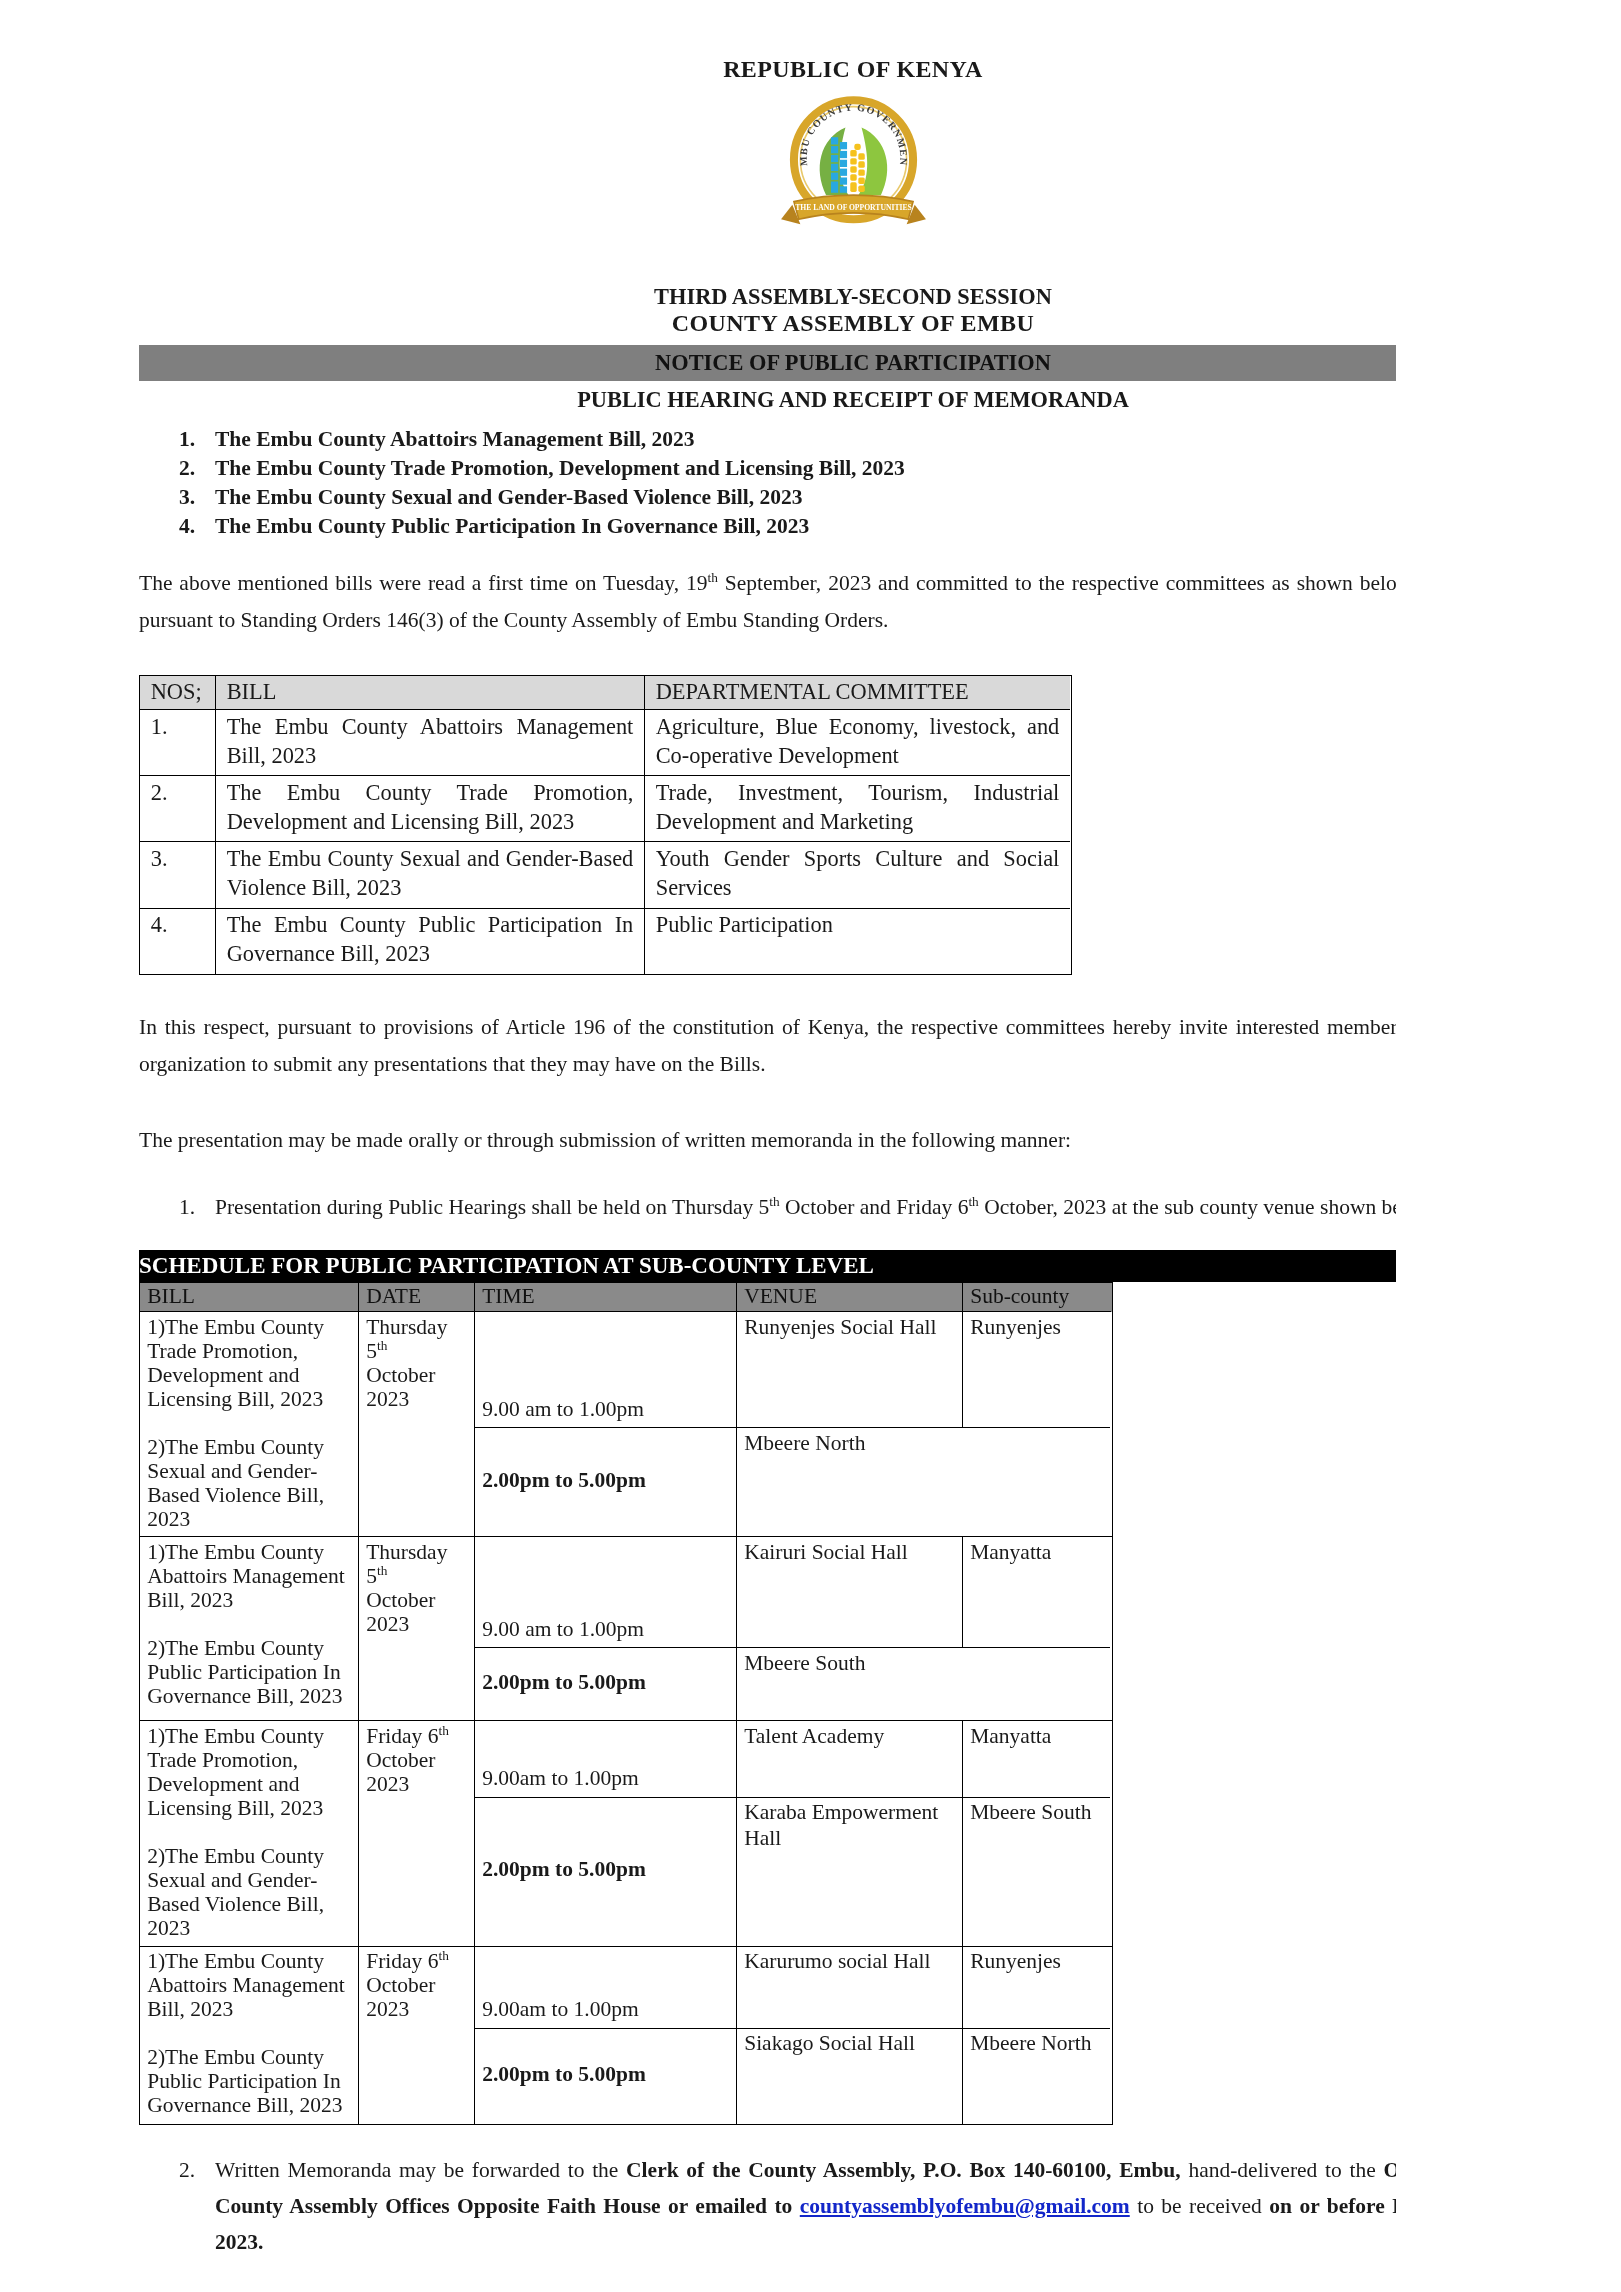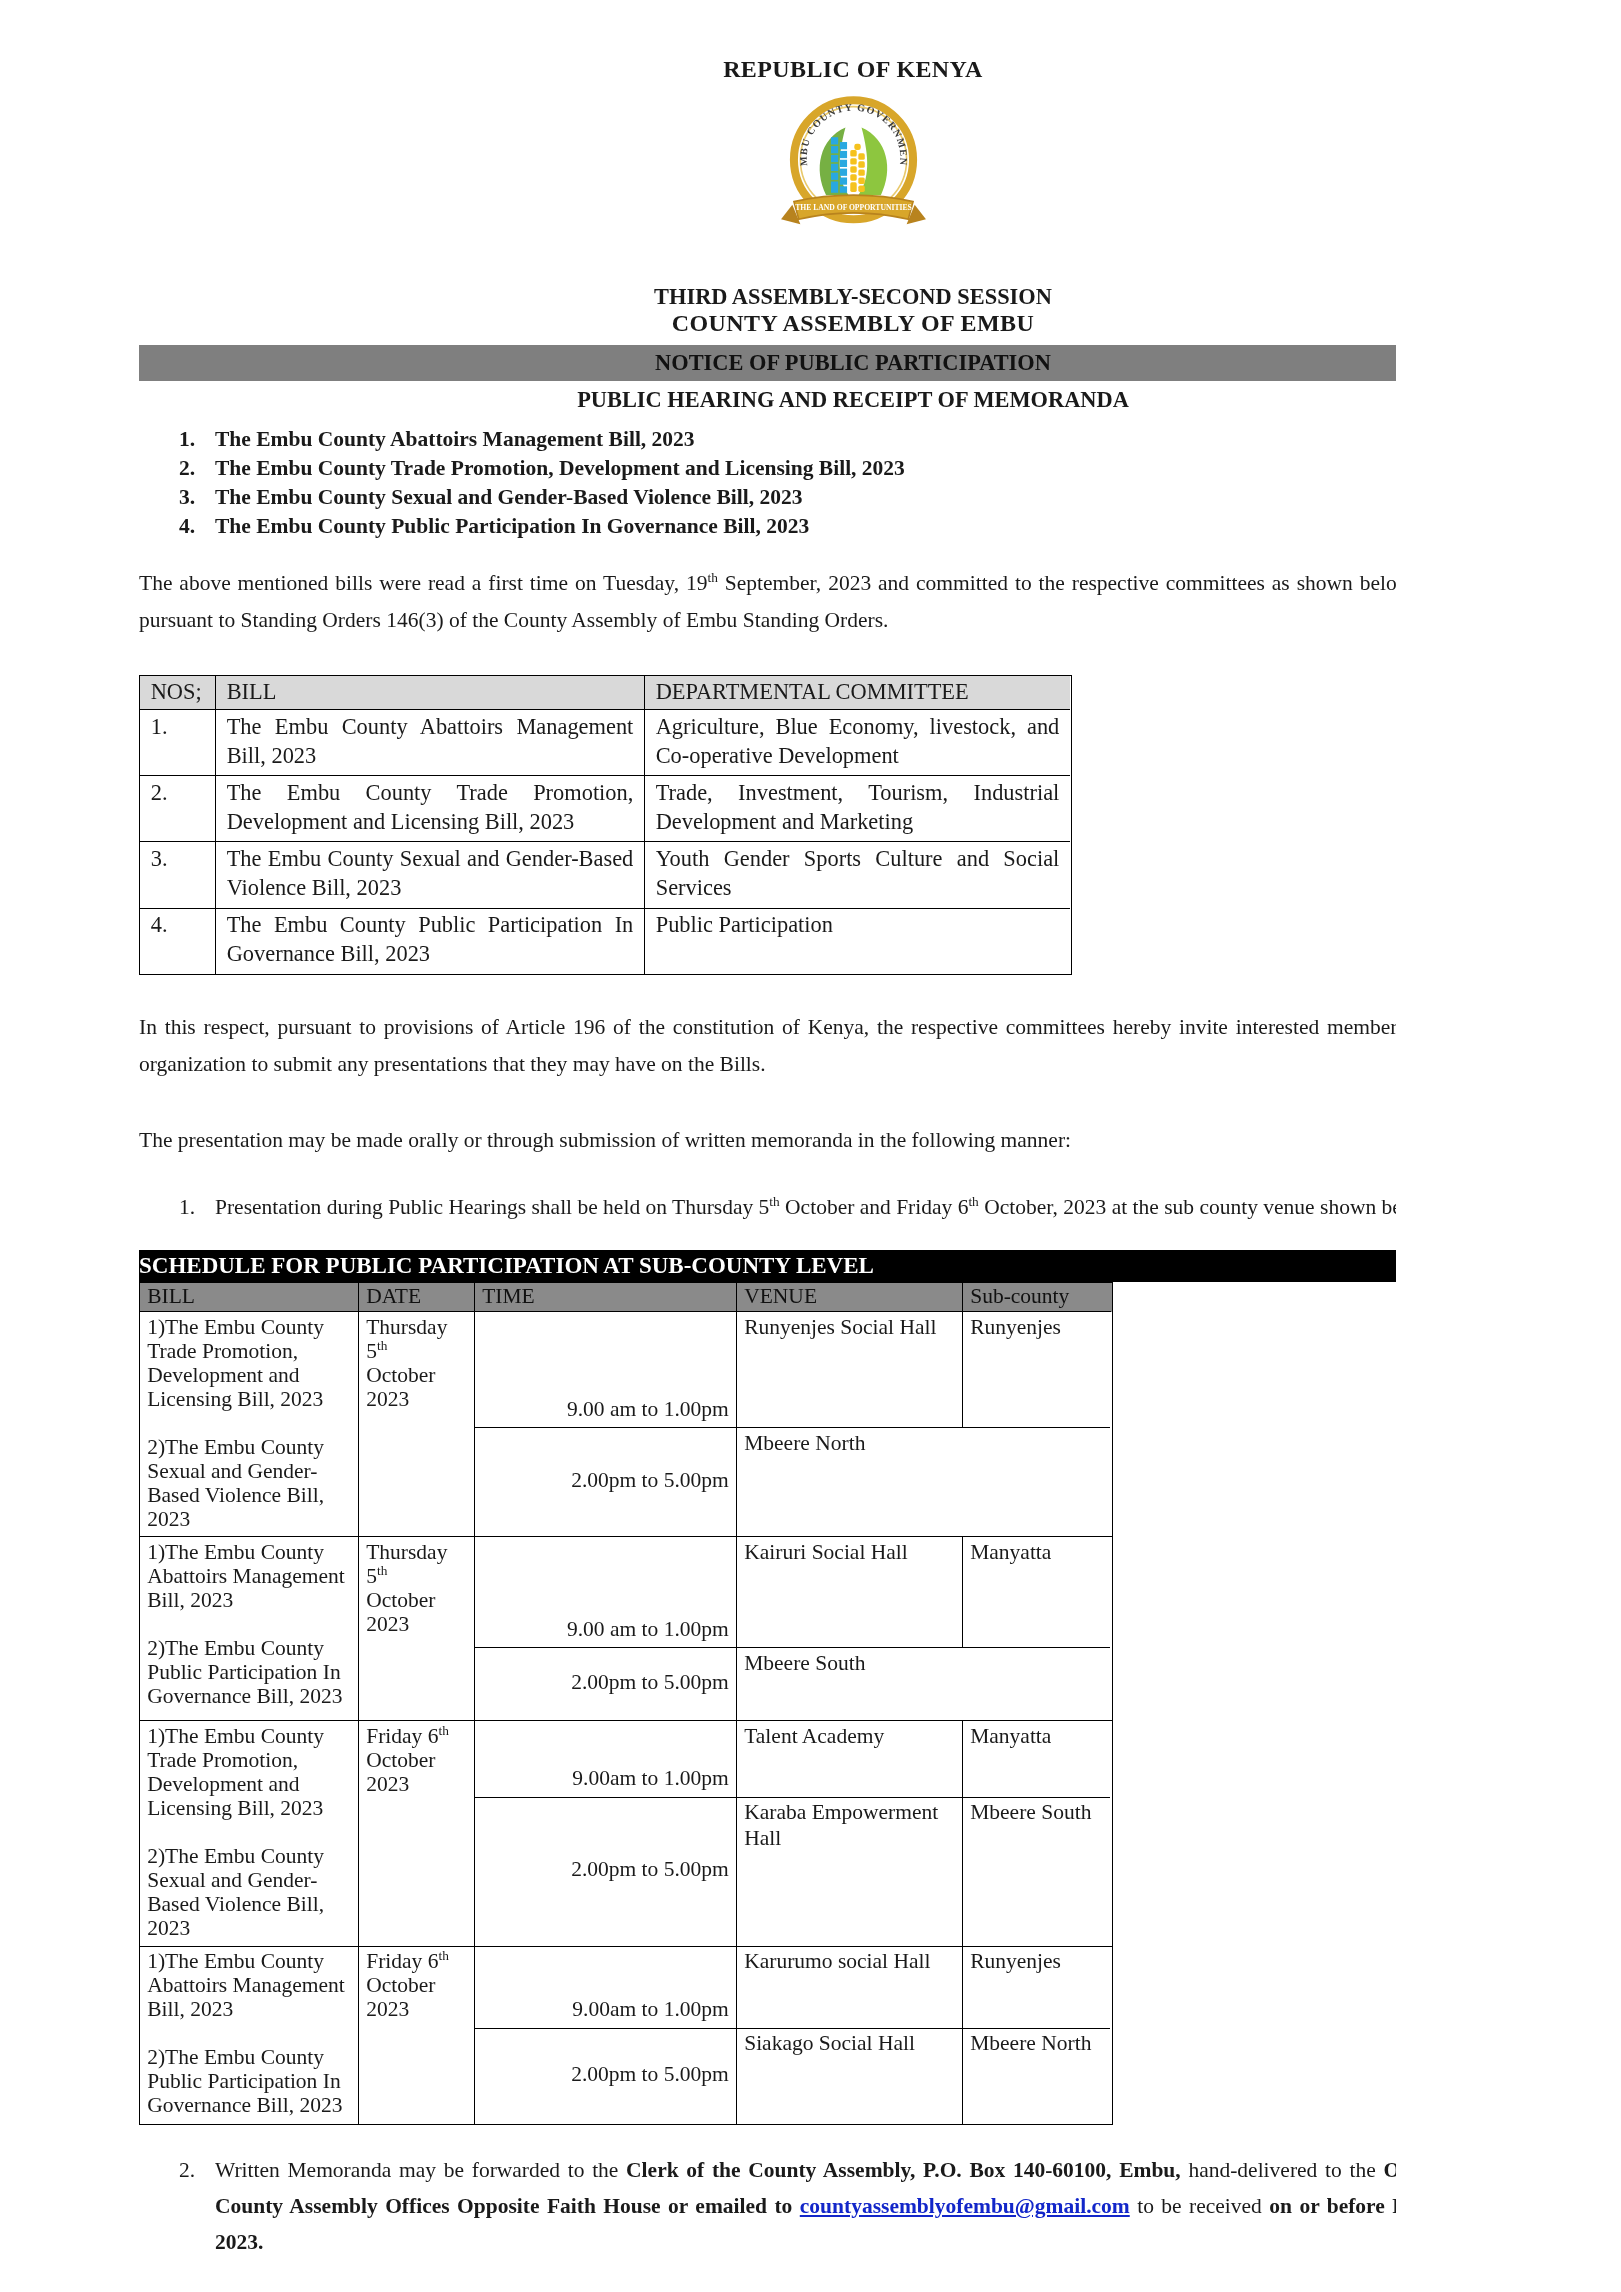--- a/index.html
+++ b/index.html
@@ -61,25 +61,25 @@
   .stable .shead .cell{border-right:1.8px solid #000;border-bottom:1.8px solid #000;
     padding:0.9px 7.2px 2.7px 7.2px;color:#111;box-sizing:border-box;}
   .stable .shead .cell:last-child{border-right:none;}
   .sgroup{display:grid;grid-template-columns:219px 116px 635px;border-bottom:1.8px solid #000;}
   .sgroup:last-child{border-bottom:none;}
   .sgroup .bill-cell,.sgroup .date-cell{
     border-right:1.8px solid #000;padding:2.7px 7.2px 5.4px 7.2px;line-height:24px;box-sizing:border-box;}
   .sgroup .slots{display:flex;flex-direction:column;}
   .slot{display:grid;grid-template-columns:262px 226px 148px;flex:1;}
   .slot.first{border-bottom:1.8px solid #000;}
-  .slot .tcell{border-right:1.8px solid #000;padding:1.8px 7.2px 5.4px 7.2px;display:flex;box-sizing:border-box;justify-content:flex-end;}
+  .slot .tcell{border-right:1.8px solid #000;padding:1.8px 7.2px 5.4px 7.2px;display:flex;box-sizing:border-box;}
   .slot .vcell{border-right:1.8px solid #000;padding:1.8px 7.2px;line-height:26px;box-sizing:border-box;}
   .slot .scell{padding:1.8px 7.2px;line-height:26px;box-sizing:border-box;}
   .slot.first .tcell{align-items:flex-end;}
-  .slot.second .tcell{align-items:center;}
+  .slot.second .tcell{align-items:center;font-weight:bold;}
   .link{color:#1226c9;text-decoration:underline;cursor:pointer;}
   .b{font-weight:700;}
 </style>
 </head>
 <body>
 
 <div class="page">
   <div class="content">
 
     <div class="center h-republic">REPUBLIC OF KENYA</div>

